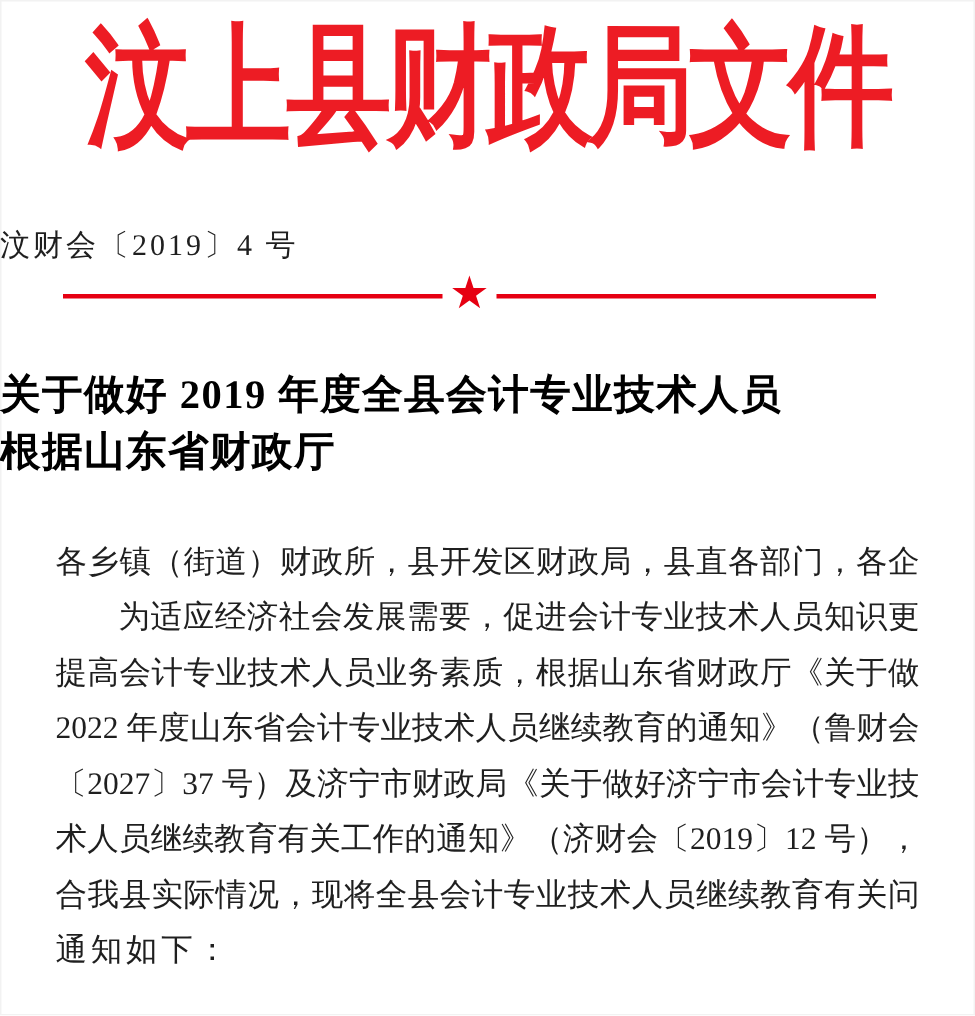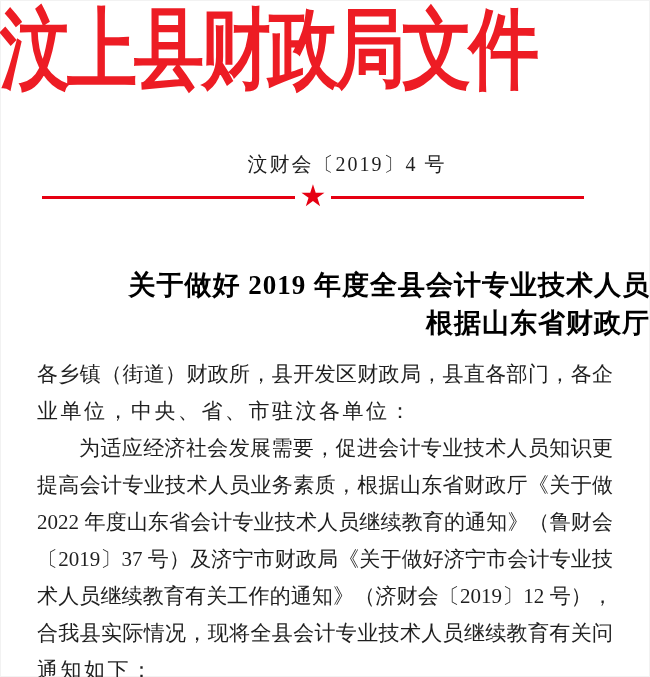--- a/index.html
+++ b/index.html
@@ -12,48 +12,47 @@
     height: 677px;
     background: #ffffff;
     overflow: hidden;
     box-shadow: inset 0 0 0 1px #f2f2f2;
     margin: 0 auto;
   }
 
   
   .masthead {
     position: absolute;
-    top: 6px;
+    top: 16px;
     left: 0;
     width: 100%;
+    text-align: center;
     line-height: 1;
   }
   .masthead-inner {
     display: inline-block;
     font-size: 70px;
     font-weight: bold;
     letter-spacing: -3px;
     color: #ED1C24;
     transform: scaleY(1.25);
     transform-origin: center top;
     white-space: nowrap;
   }
 
   
   .doc-number {
     position: absolute;
     top: 151px;
     left: 0;
     width: 100%;
-    text-align: center;
     font-size: 20px;
     letter-spacing: 2px;
     color: #1f1f1f;
     line-height: 26px;
-    padding-left: 44px;
   }
 
   
   .rule-row {
     position: absolute;
     top: 182px;
     left: 42px;
     width: 542px;
     height: 30px;
     display: flex;
@@ -69,24 +68,24 @@
     font-family: "DejaVu Sans", sans-serif;
     font-size: 30px;
     line-height: 30px;
     margin: 0 5px;
     padding-bottom: 3px;
   }
 
   
   .doc-title {
     position: absolute;
-    top: 266px;
+    top: 244px;
     left: 0;
     width: 100%;
-    text-align: right;
+    text-align: left;
     font-size: 27px;
     font-weight: bold;
     color: #000000;
     letter-spacing: 1px;
     line-height: 38px;
   }
 
   
   .doc-body {
     position: absolute;
@@ -131,23 +130,22 @@
     <div class="rule-seg"></div>
   </div>
 
   <div class="doc-title">
     <div>关于做好 2019 年度全县会计专业技术人员</div>
     <div>根据山东省财政厅</div>
   </div>
 
   <div class="doc-body">
     <div class="body-line just">各乡镇（街道）财政所，县开发区财政局，县直各部门，各企事</div>
-    <div class="body-line plain">业单位，中央、省、市驻汶各单位：</div>
     <div class="body-line just indent">为适应经济社会发展需要，促进会计专业技术人员知识更新，</div>
     <div class="body-line just">提高会计专业技术人员业务素质，根据山东省财政厅《关于做好</div>
     <div class="body-line just">2022 年度山东省会计专业技术人员继续教育的通知》（鲁财会</div>
-    <div class="body-line just">〔2019〕37 号）及济宁市财政局《关于做好济宁市会计专业技</div>
+    <div class="body-line just">〔2027〕37 号）及济宁市财政局《关于做好济宁市会计专业技</div>
     <div class="body-line just">术人员继续教育有关工作的通知》（济财会〔2019〕12 号），结</div>
     <div class="body-line just">合我县实际情况，现将全县会计专业技术人员继续教育有关问题</div>
     <div class="body-line plain">通知如下：</div>
   </div>
 
 </div>
 
 </body></html>

